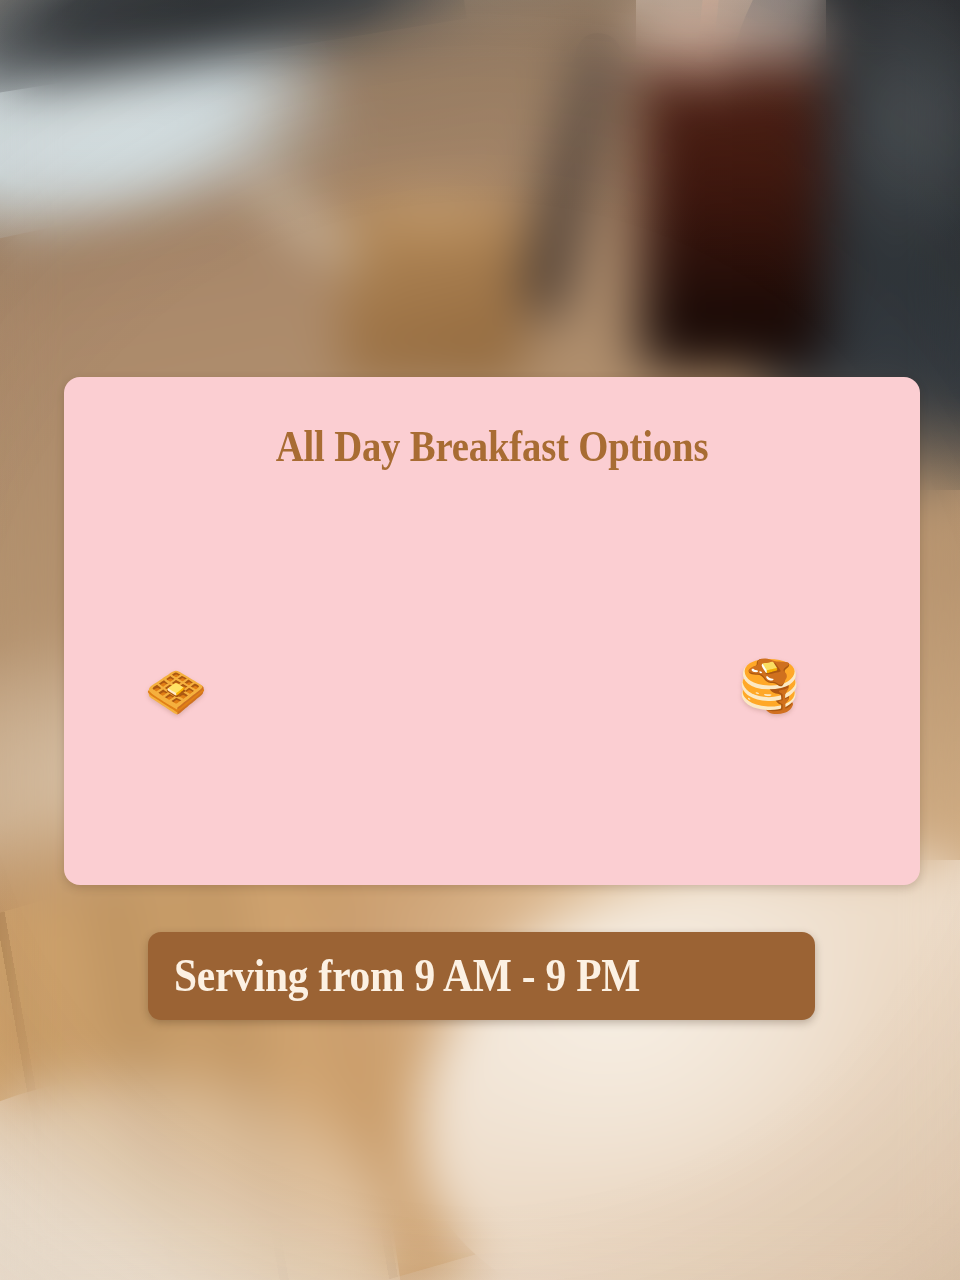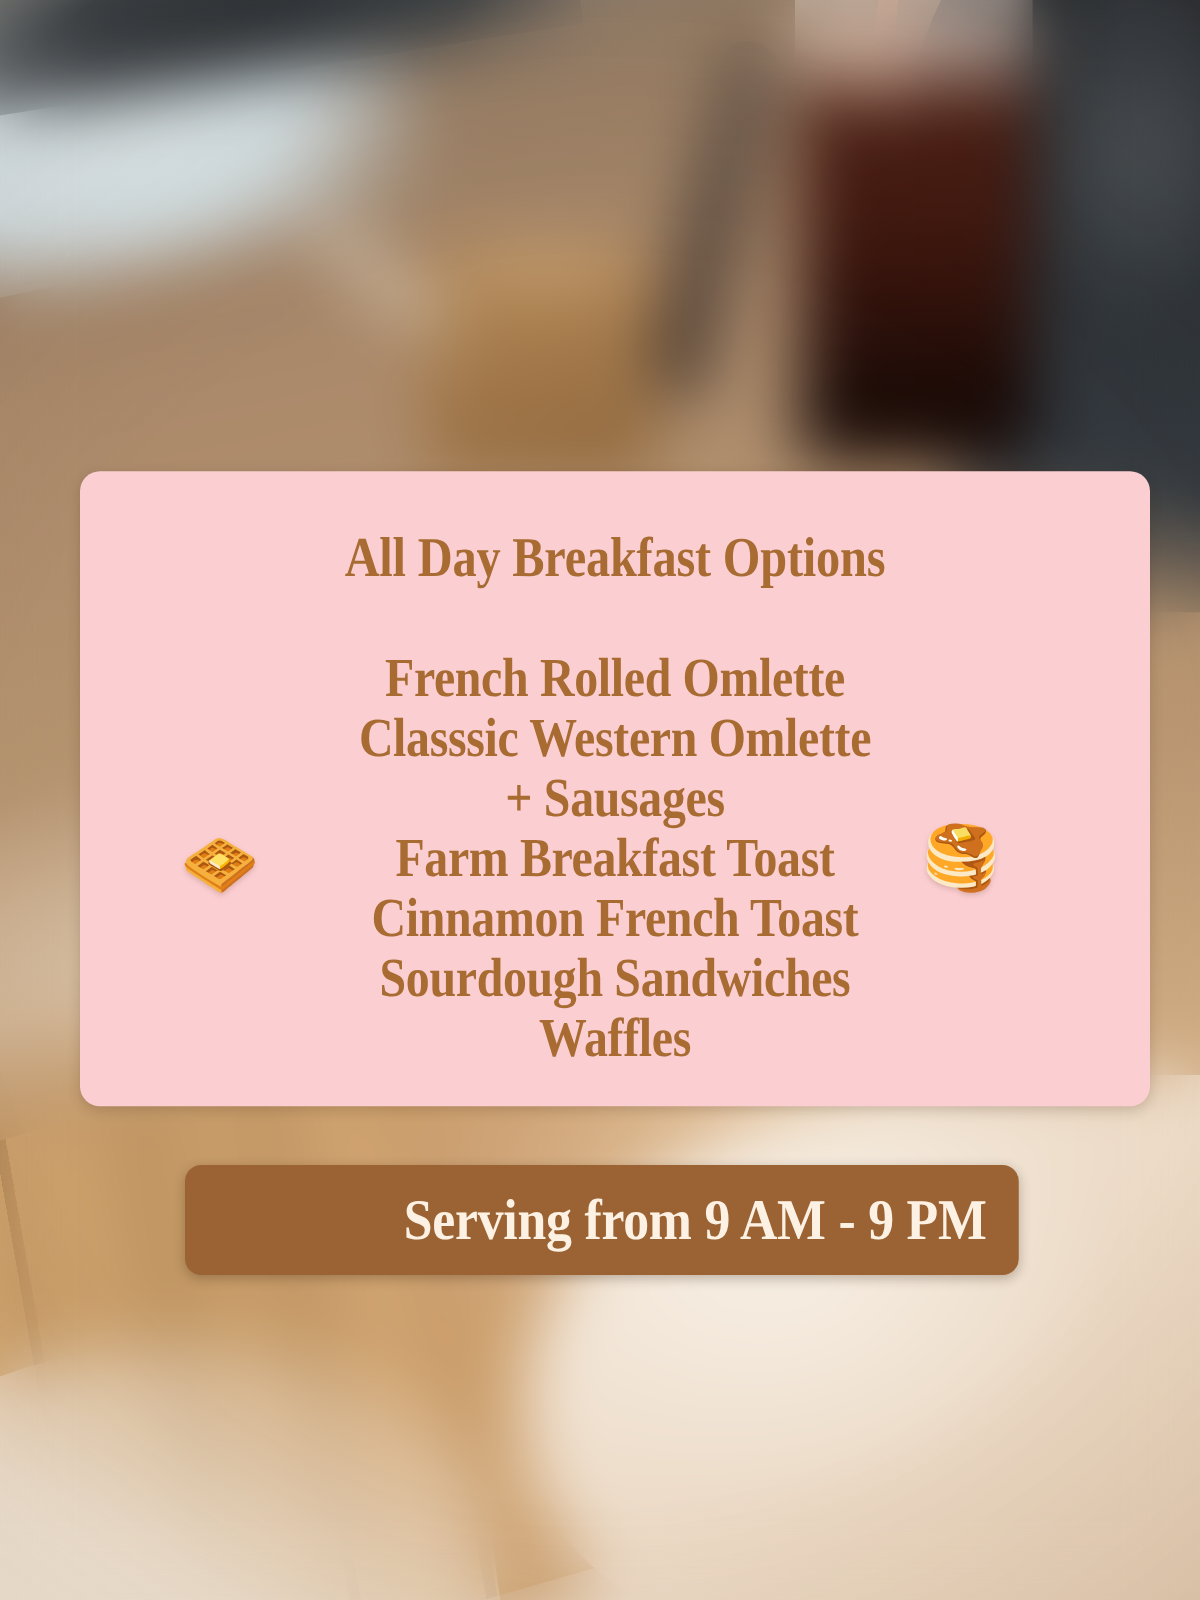--- a/index.html
+++ b/index.html
@@ -258,21 +258,21 @@
     position: absolute;
     left: 148px;
     top: 932px;
     width: 667px;
     height: 88px;
     background: #9b6334;
     border-radius: 13px;
     box-shadow: 0 3px 9px rgba(50,28,12,0.28);
     display: flex;
     align-items: center;
-    justify-content: flex-end;
+    justify-content: flex-start;
   }
   .hours-text {
     color: #fcf1e3;
     font-size: 46px;
     font-weight: bold;
     transform: scaleX(0.9);
     white-space: nowrap;
     letter-spacing: -0.2px;
     line-height: 1;
   }
@@ -298,29 +298,20 @@
     <div class="bg-cloth"></div>
     <div class="bg-cloth2"></div>
     <div class="bg-blur"></div>
     <div class="bg-soft"></div>
   </div>
 
   <div class="menu-card">
 
     <div class="menu-title">All Day Breakfast Options</div>
 
-    <div class="menu-list">
-      <div class="menu-item">French Rolled Omlette</div>
-      <div class="menu-item">Classsic Western Omlette</div>
-      <div class="menu-item">+ Sausages</div>
-      <div class="menu-item">Farm Breakfast Toast</div>
-      <div class="menu-item">Cinnamon French Toast</div>
-      <div class="menu-item">Sourdough Sandwiches</div>
-      <div class="menu-item">Waffles</div>
-    </div>
   </div>
 
   <div class="emoji emoji-waffle">🧇</div>
   <div class="emoji emoji-pancakes">🥞</div>
 
   <div class="hours-banner">
     <span class="hours-text">Serving from 9 AM - 9 PM</span>
   </div>
 
 </div>

